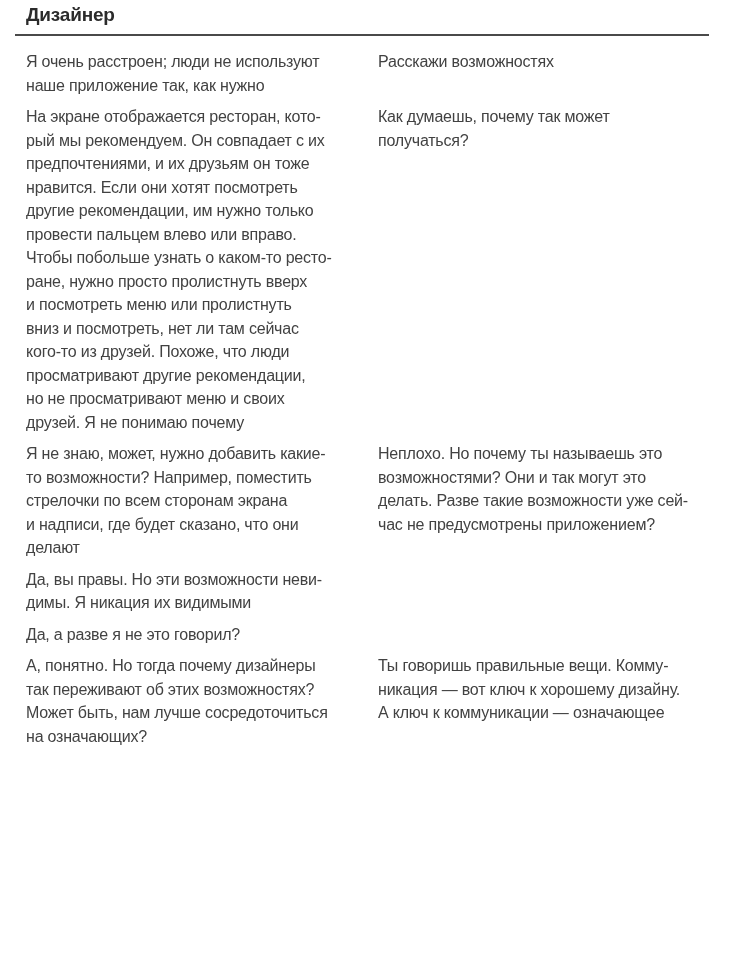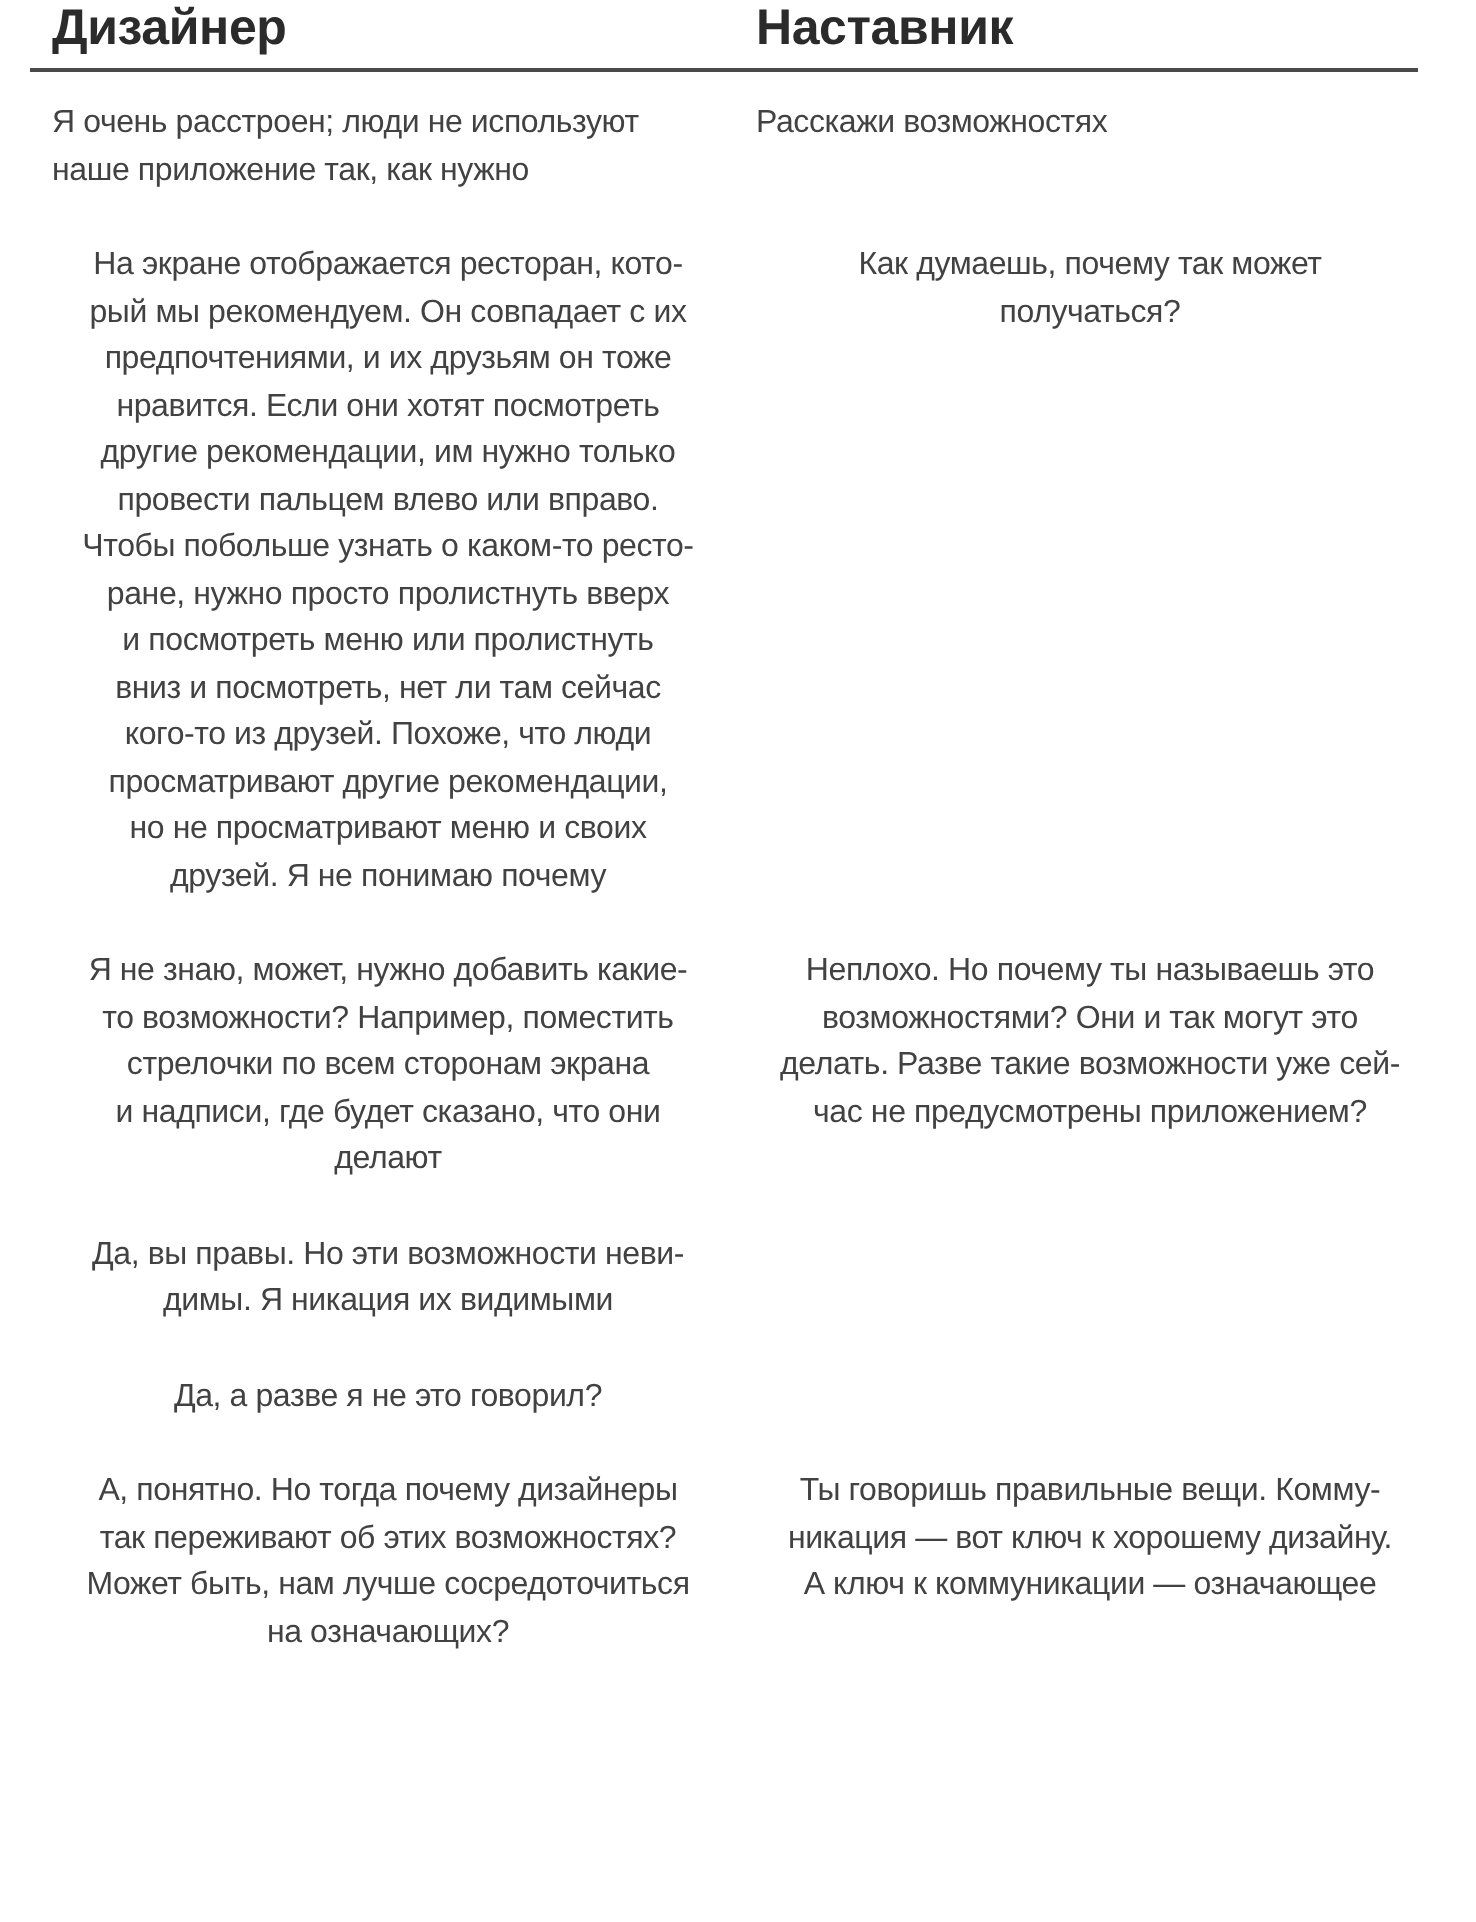--- a/index.html
+++ b/index.html
@@ -16,63 +16,61 @@
     font-family: "Liberation Sans", "DejaVu Sans", sans-serif;
     color: #424242;
     overflow: hidden;
   }
   .header-row {
     display: grid;
     grid-template-columns: 336px 334px;
     column-gap: 16px;
   }
   .col-header {
-    font-size: 25px;
+    font-size: 19px;
     font-weight: bold;
     letter-spacing: -0.2px;
     color: #2b2b2b;
     line-height: 23px;
   }
   .rule {
     height: 2px;
     background: #4a4a4a;
     margin-top: 8px;
     margin-bottom: 14px;
     margin-left: -11px;
     width: calc(100% + 8px);
   }
   .row {
     display: grid;
     grid-template-columns: 336px 334px;
     column-gap: 16px;
   }
   .row + .row {
-    margin-top: 24px;
-    text-align: center;
+    margin-top: 8px;
   }
   .cell {
     font-size: 16px;
     line-height: 23.5px;
     letter-spacing: -0.2px;
     color: #424242;
     white-space: pre-line;
   }
   .cell .italic {
     font-style: italic;
   }
 </style>
 </head>
 <body>
 
 <div class="page">
   <div class="dialogue-table">
 
     <div class="header-row">
       <div class="col-header">Дизайнер</div>
-      <div class="col-header">Наставник</div>
     </div>
 
     <div class="rule"></div>
 
     <div class="table-body">
 
       <div class="row">
         <div class="cell"><span>Я очень расстроен; люди не используют
 наше приложение так, как нужно</span></div>
         <div class="cell"><span>Расскажи возможностях</span></div>

